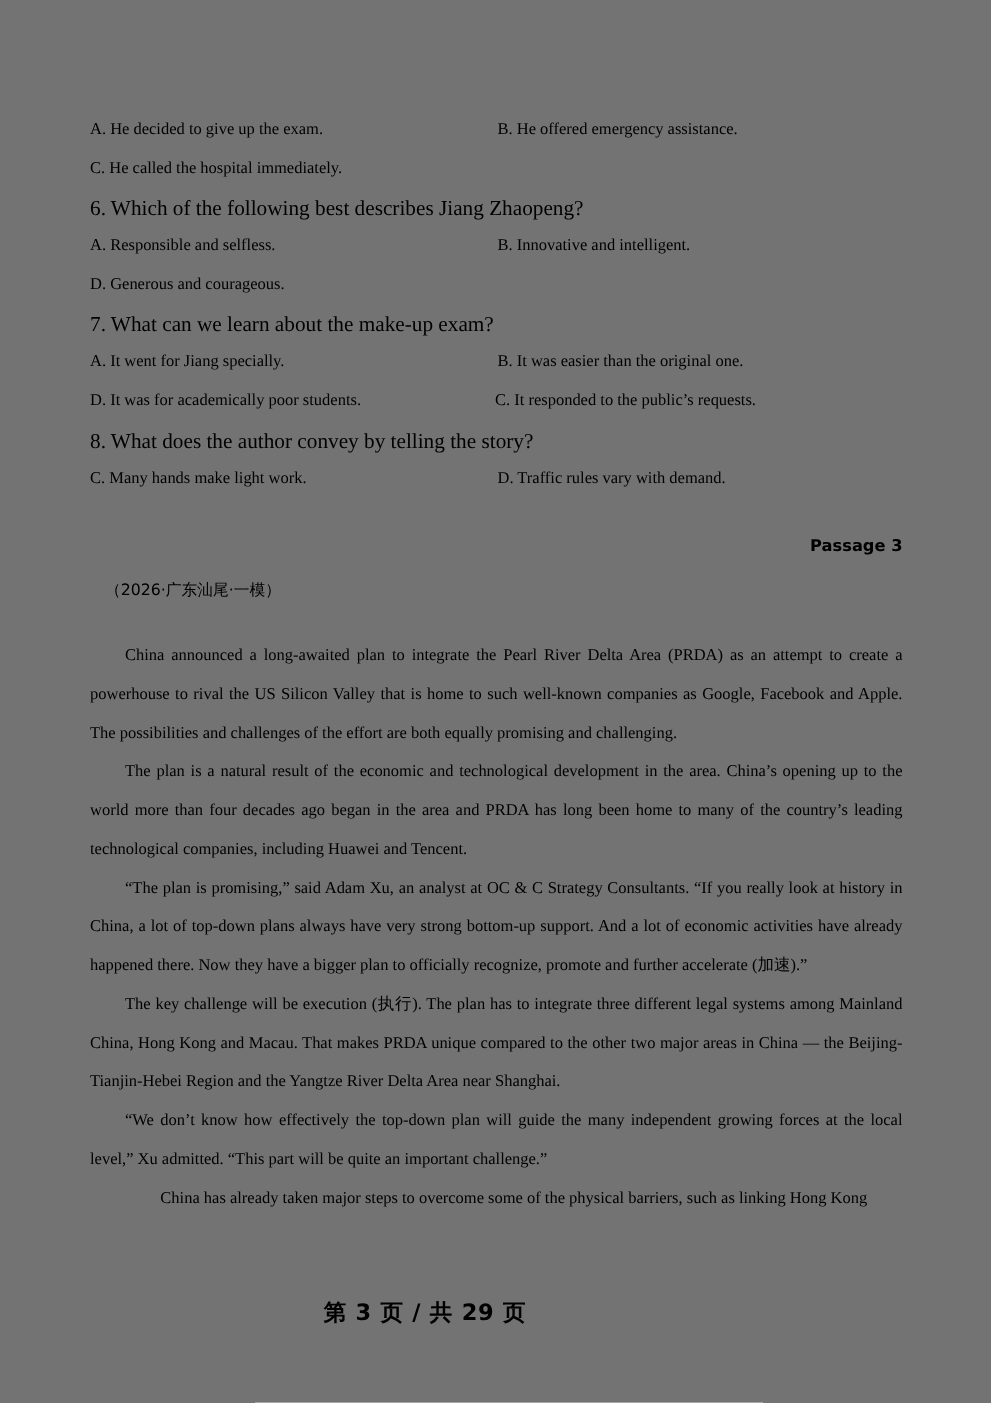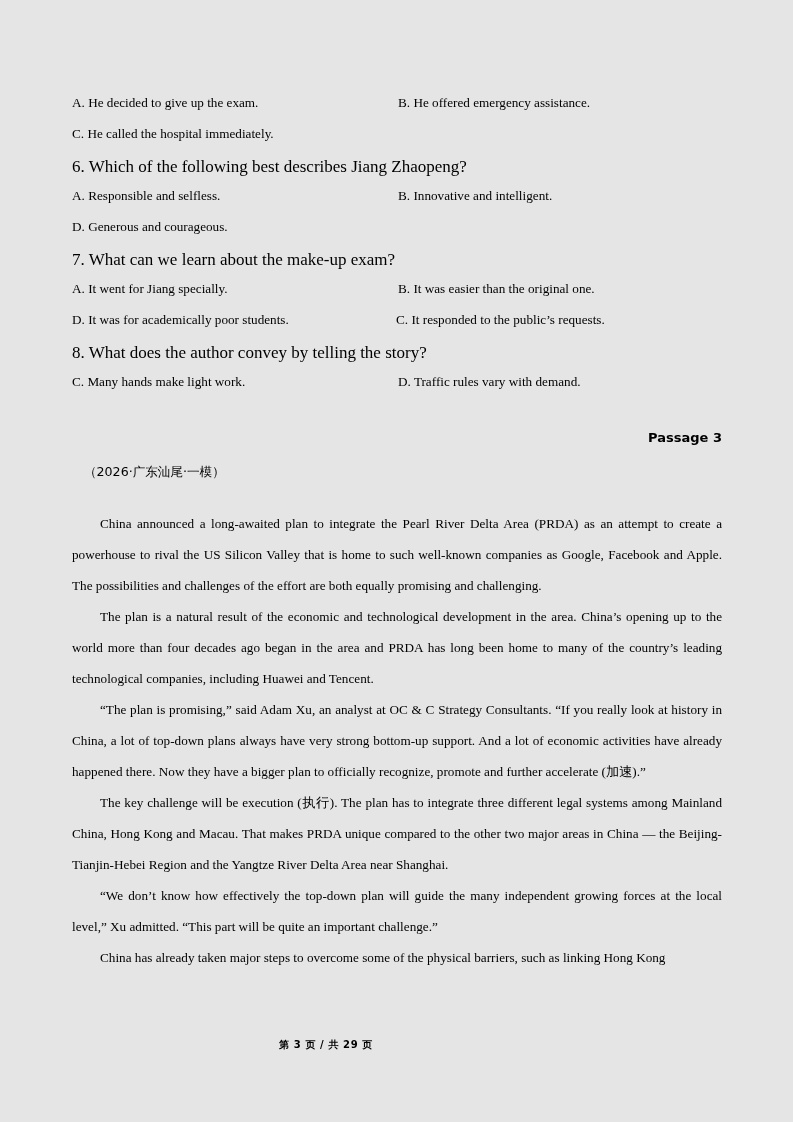--- a/index.html
+++ b/index.html
@@ -14,21 +14,21 @@
     font-family: "Liberation Serif", "DejaVu Serif", serif;
     color: #000000;
     overflow: hidden;
   }
   .page {
     position: absolute;
     left: 0;
     top: 0;
     width: 793px;
     height: 1122px;
-    background: #e5e5e5;
+    background: #737373;
   }
   .content {
     position: absolute;
     left: 72px;
     top: 96px;
     width: 650px;
   }
 
   
   .q-stem {
@@ -77,35 +77,35 @@
     font-size: 13.2px;
     line-height: 31px;
     text-align: justify;
     text-justify: inter-word;
     text-indent: 28px;
     margin: 0;
     padding: 0;
     hyphens: none;
   }
   .para:last-child {
-    text-align: left;
+    text-align: center;
   }
   .para-justify-all {
     text-align-last: left;
   }
 
   
   .footer {
     position: absolute;
-    left: 0;
+    left: 14px;
     top: 1038px;
     width: 652px;
     text-align: center;
     font-family: "DejaVu Sans", "Liberation Sans", sans-serif;
-    font-size: 10px;
+    font-size: 18px;
     letter-spacing: 0.6px;
     font-weight: bold;
   }
 </style>
 </head>
 <body>
 
 <div class="page">
   <div class="content">
 

